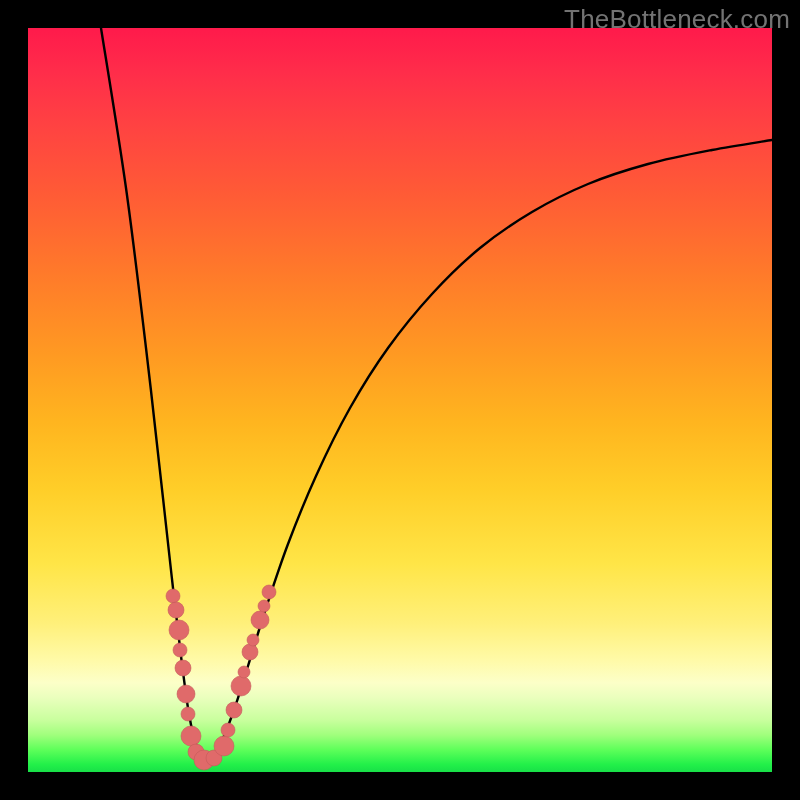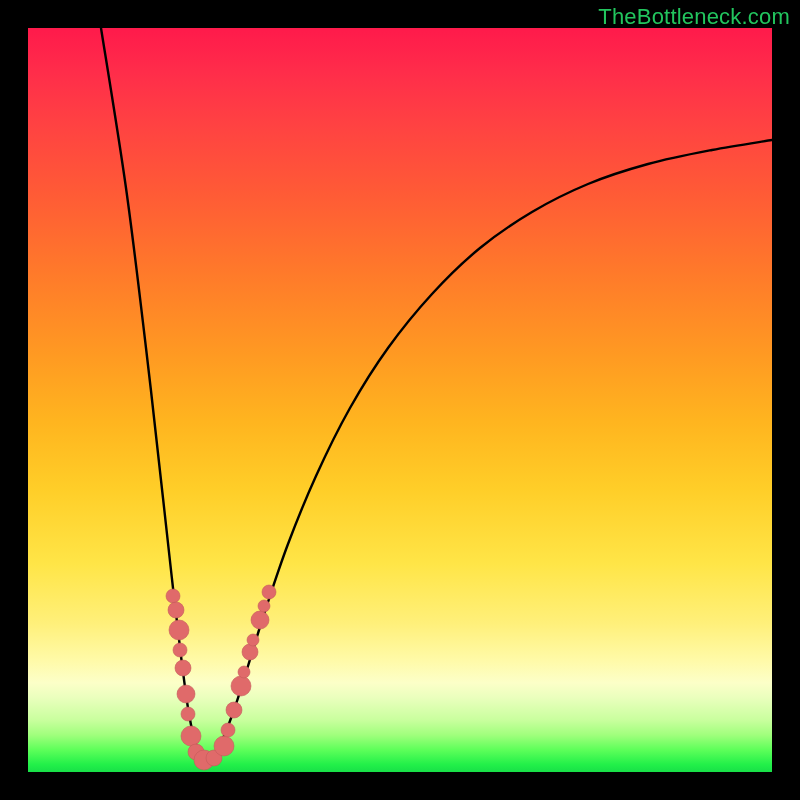--- a/index.html
+++ b/index.html
@@ -50,22 +50,22 @@
     );
   }
   svg.curve {
     position: absolute;
     inset: 0;
   }
   .watermark {
     position: absolute;
     top: 4px;
     right: 10px;
-    font-size: 22px;
-    color: #22c55e;
+    font-size: 26px;
+    color: #737373;
     letter-spacing: 0.2px;
     pointer-events: none;
     user-select: none;
   }
 </style>
 </head>
 <body>
 
 <div class="stage">
   <div class="inner">

